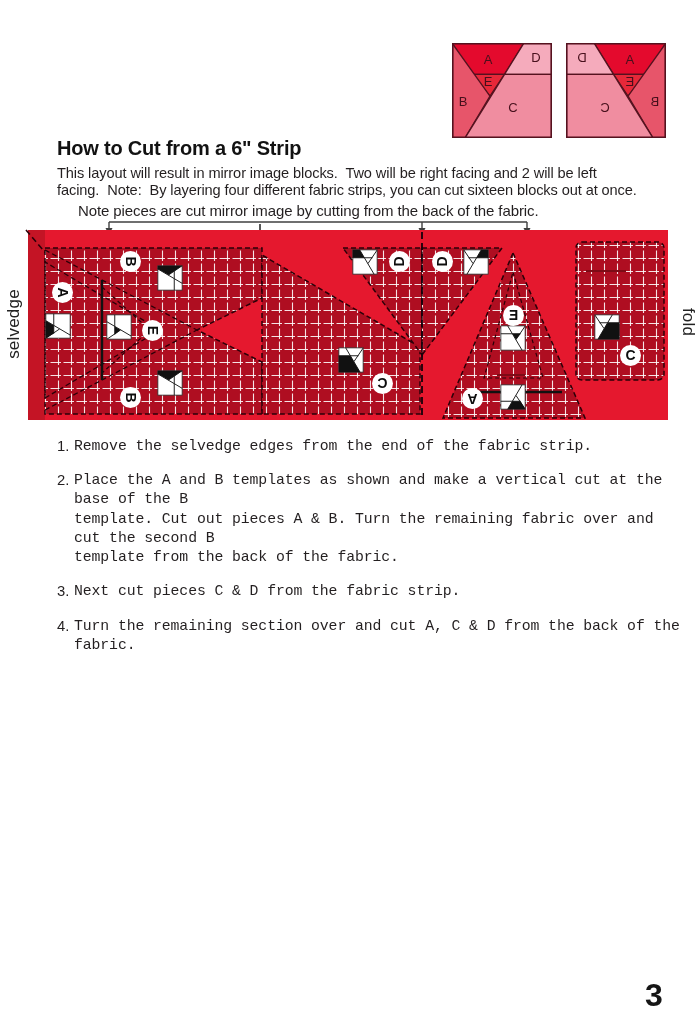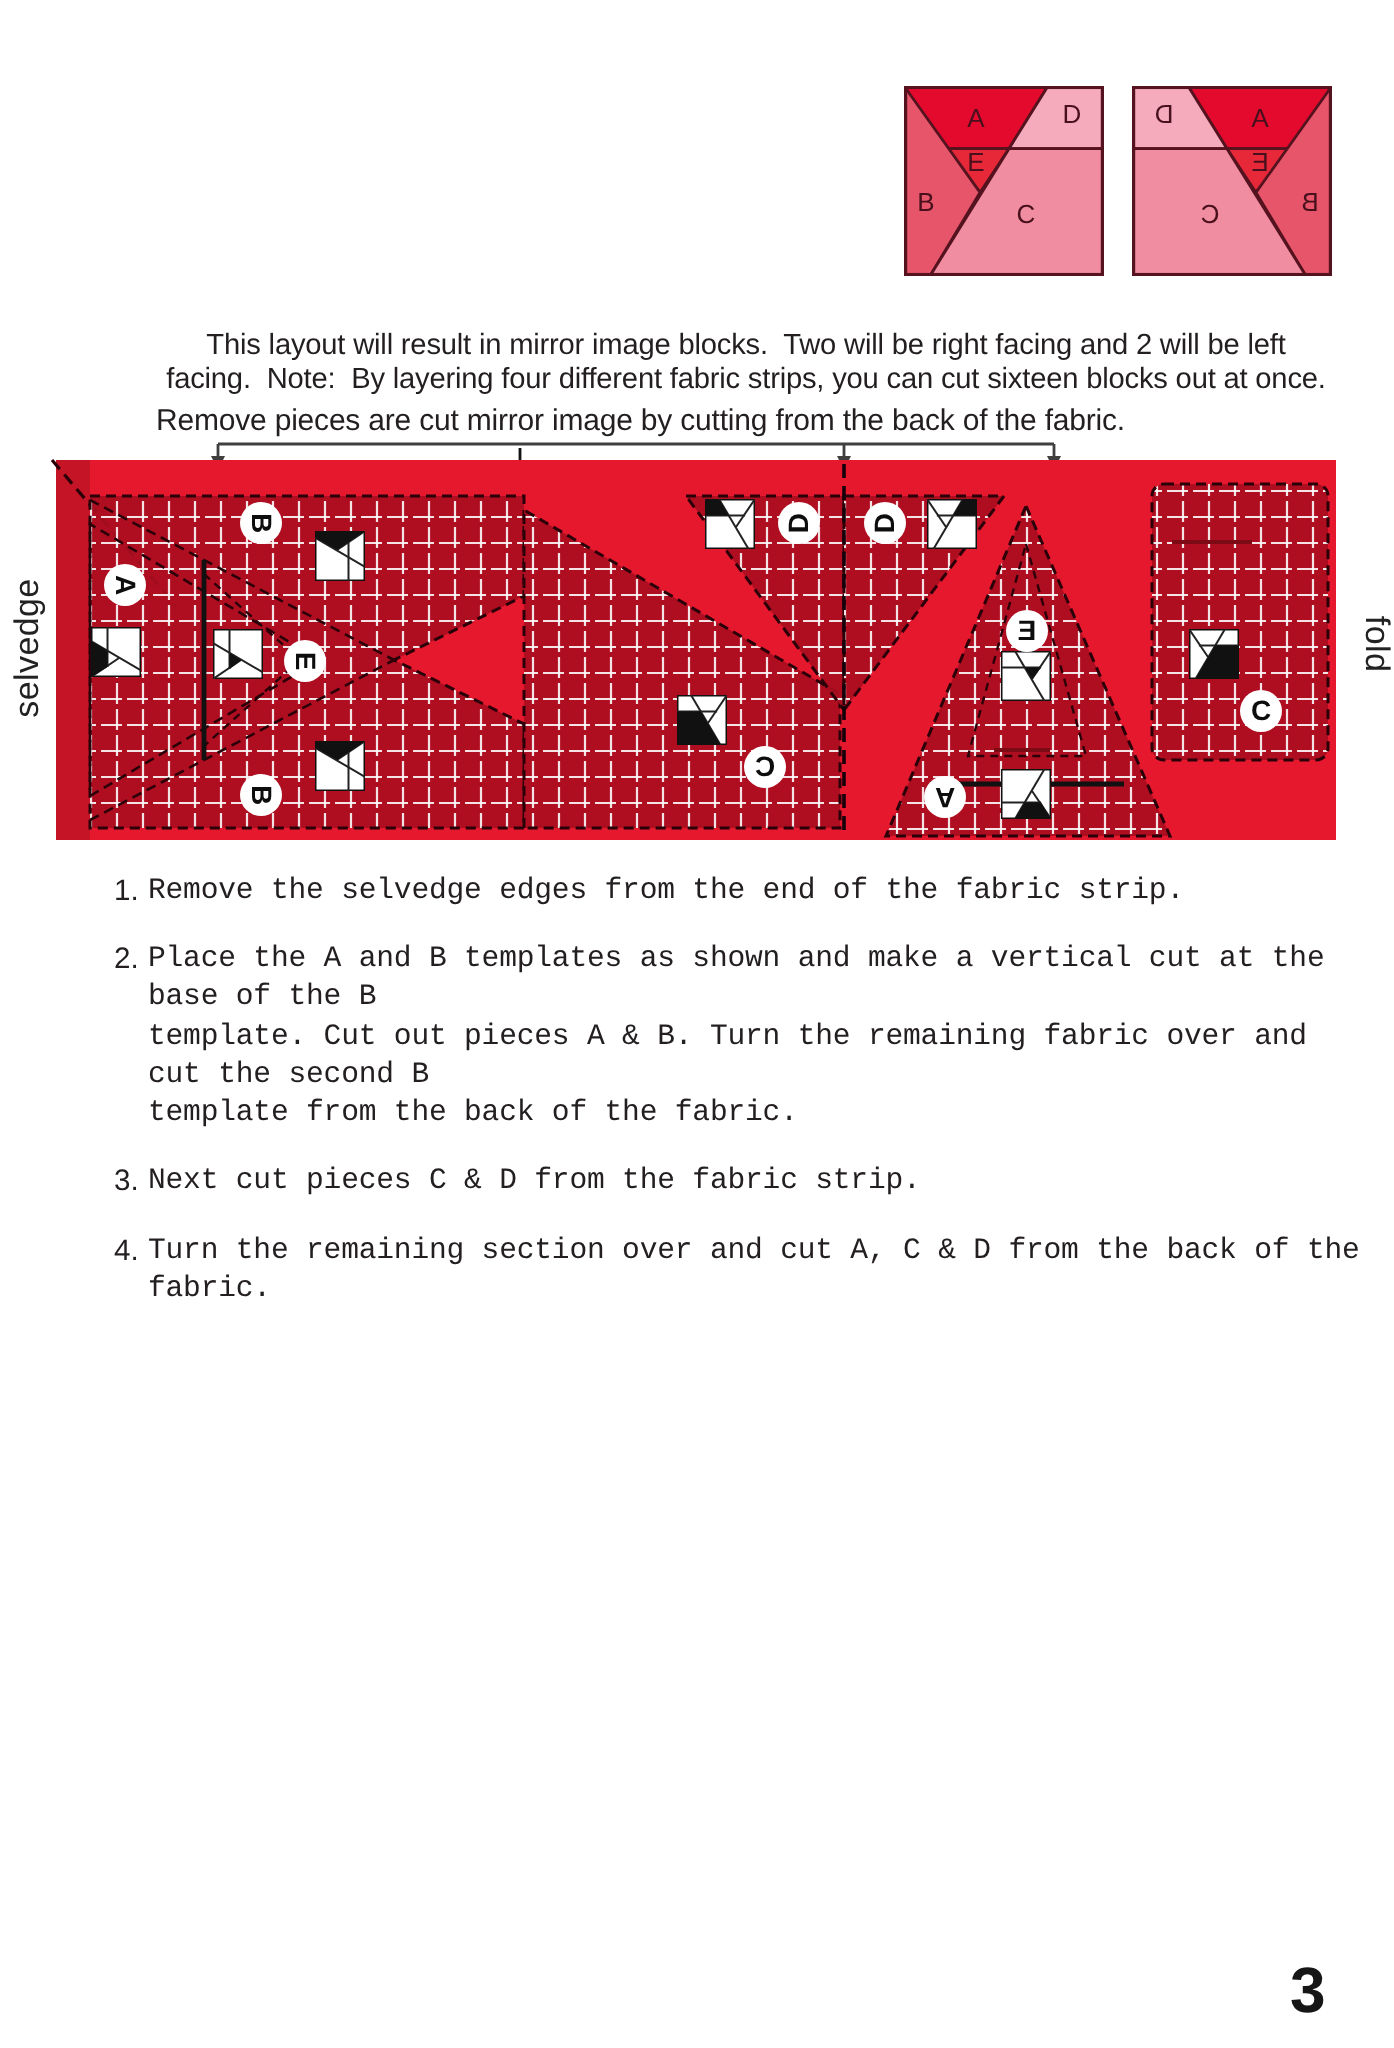--- a/index.html
+++ b/index.html
@@ -10,21 +10,21 @@
   .block{position:absolute;width:100px;height:95px;}
   .block svg{position:absolute;left:0;top:0;width:100%;height:100%;}
   .block-letter{position:absolute;font-size:13px;color:#47101c;transform:translate(-50%,-50%);
                 font-weight:400;line-height:1;}
   .block-letter.mirror{transform:translate(-50%,-50%) scaleX(-1);}
 
   
   .title{position:absolute;left:57px;top:124px;font-size:20px;font-weight:700;
          letter-spacing:-0.2px;white-space:nowrap;color:#121212;}
   .intro{position:absolute;left:57px;top:150px;width:632px;font-size:14.6px;line-height:1.2;
-         letter-spacing:-0.1px;white-space:pre-wrap;text-align:center;}
+         letter-spacing:-0.1px;white-space:pre-wrap;}
   .caption{position:absolute;left:78px;top:202px;font-size:15px;letter-spacing:-0.1px;
            white-space:nowrap;z-index:5;}
 
   
   .diagram-svg{position:absolute;left:0;top:200px;width:697px;height:225px;}
   .side-label{position:absolute;font-size:17px;color:#222;letter-spacing:0.2px;}
   .side-label.selvedge{left:14px;top:324px;transform:translate(-50%,-50%) rotate(-90deg);}
   .side-label.fold{left:688px;top:322px;transform:translate(-50%,-50%) rotate(90deg);}
   .tpl-label{position:absolute;width:21px;height:21px;border-radius:50%;background:#fff;
              color:#0d0d0d;font-size:14px;font-weight:700;text-align:center;line-height:21px;
@@ -73,23 +73,24 @@
       <polygon points="52.5,33 100,33 100,100 13,100" fill="#f08da0" stroke="#55121f" stroke-width="1.4"></polygon>
       <rect x="0.7" y="0.7" width="98.6" height="98.6" fill="none" stroke="#55121f" stroke-width="1.8"></rect>
     </svg>
     <div class="block-letter mirror" style="left:64px;top:16px;">A</div>
     <div class="block-letter mirror" style="left:16px;top:14px;">D</div>
     <div class="block-letter mirror" style="left:64px;top:38px;">E</div>
     <div class="block-letter mirror" style="left:89px;top:58px;">B</div>
     <div class="block-letter mirror" style="left:39px;top:64px;">C</div>
   </div>
 
+  <h1 class="title">How to Cut from a 6" Strip</h1>
   <p class="intro">This layout will result in mirror image blocks.  Two will be right facing and 2 will be left
 facing.  Note:  By layering four different fabric strips, you can cut sixteen blocks out at once.</p>
-  <div class="caption">Remove pieces are cut mirror image by cutting from the back of the fabric.</div>
+  <div class="caption">Note pieces are cut mirror image by cutting from the back of the fabric.</div>
 
   <svg class="diagram-svg" viewBox="0 0 697 225">
     <defs>
       <pattern id="grid" width="13" height="13" patternUnits="userSpaceOnUse">
         <line x1="0" y1="6.5" x2="13" y2="6.5" stroke="#ffffff" stroke-width="1.1" stroke-opacity="0.88" stroke-dasharray="9 2.5"></line>
         <line x1="6.5" y1="0" x2="6.5" y2="13" stroke="#ffffff" stroke-width="1.1" stroke-opacity="0.88" stroke-dasharray="9 2.5"></line>
       </pattern>
 
       <g id="mb-base">
         <rect x="0" y="0" width="100" height="100" fill="#ffffff" stroke="#111" stroke-width="6"></rect>

